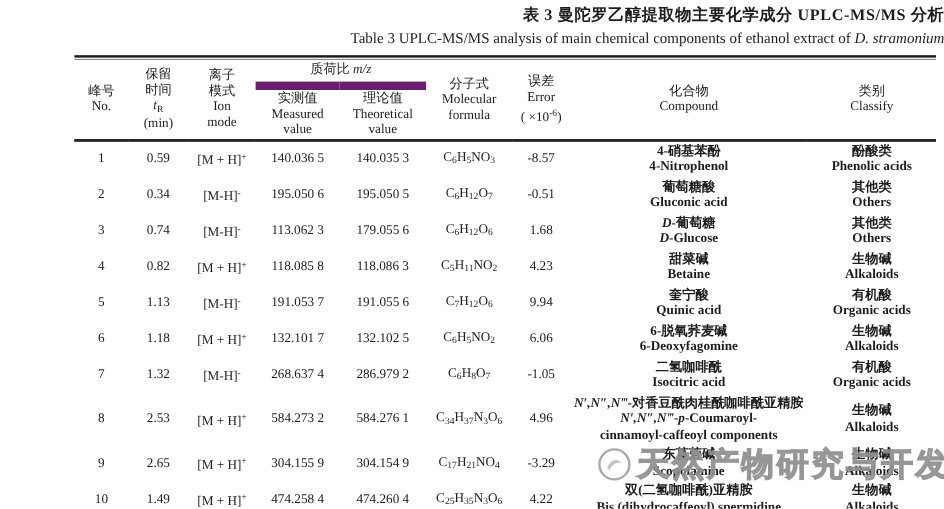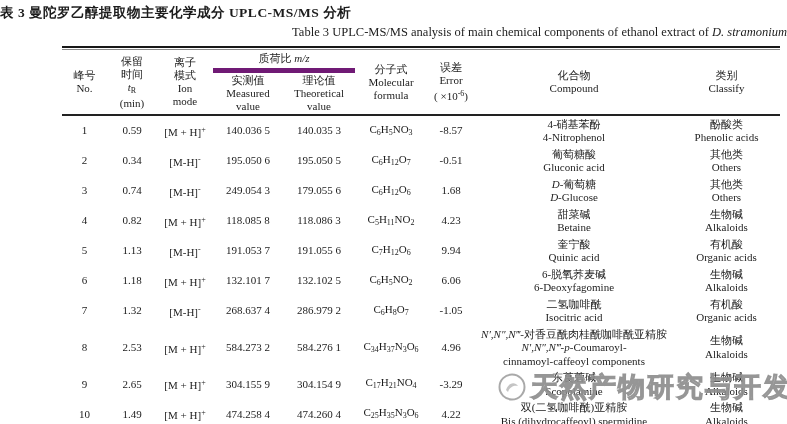--- a/index.html
+++ b/index.html
@@ -1,36 +1,36 @@
 <!DOCTYPE html>
 <html><head>
 <meta charset="utf-8">
 <style>
   * { box-sizing: border-box; }
   html,body { margin:0; padding:0; }
   body {
     width:787px; height:424px; background:#ffffff; overflow:hidden; position:relative;
     font-family:"Liberation Serif","DejaVu Serif",serif; color:#1c1c1c;
   }
-  .title-zh { text-align:left; font-size:13.5px; font-weight:bold; letter-spacing:.5px; padding-top:4px; }
+  .title-zh { text-align:right; font-size:13.5px; font-weight:bold; letter-spacing:.5px; padding-top:4px; }
   .title-en { text-align:right; font-size:12.5px; margin-top:3px; }
   .top-rule { width:718px; margin:6px 0 0 62px; height:4px;
     border-top:2px solid #181818; border-bottom:1px solid #8a8a8a; }
   table { border-collapse:collapse; table-layout:fixed; width:718px; margin-left:62px; }
   col.c-no{width:45px} col.c-rt{width:50px} col.c-ion{width:56px}
   col.c-meas{width:70px} col.c-theo{width:72px} col.c-form{width:72px}
   col.c-err{width:48px} col.c-cmp{width:198px} col.c-cls{width:107px}
   thead { border-bottom:2px solid #222; }
   th { font-weight:normal; font-size:11px; line-height:13px; text-align:center;
        vertical-align:middle; padding:1px 0; }
-  th.mz-group { border-bottom:5px solid #701a75; padding:2px 6px 3px; }
+  th.mz-group { border-bottom:7px solid #701a75; padding:2px 6px 3px; }
   td { font-size:11px; text-align:center; vertical-align:middle; padding:1.5px 0; line-height:13.5px; }
   sub { font-size:8px; vertical-align:-2px; }
   sup { font-size:8px; vertical-align:4px; }
-  .line { display:block; }
+  .line { display:block;font-weight:bold; }
   .watermark { position:absolute; left:498px; top:369px; display:flex; align-items:center;
     gap:5px; pointer-events:none; z-index:5; }
   .wm-logo { width:28px; height:28px; flex:0 0 auto; opacity:.8; }
   .wm-text { font-size:27px; font-weight:bold; letter-spacing:2px; white-space:nowrap;
     color:#cfcfcf; -webkit-text-stroke:1px #8e8e8e; opacity:.92; }
 </style>
 </head>
 <body>
 
 <div class="title-zh">表 3  曼陀罗乙醇提取物主要化学成分 UPLC-MS/MS 分析</div>
@@ -98,21 +98,21 @@
         </td>
         <td>
           <span class="line">其他类</span>
           <span class="line">Others</span>
         </td>
       </tr>
       <tr>
         <td>3</td>
         <td>0.74</td>
         <td>[M-H]<sup>-</sup></td>
-        <td>249.054 3</td>
+        <td>113.062 3</td>
         <td>179.055 6</td>
         <td>C<sub>6</sub>H<sub>12</sub>O<sub>6</sub></td>
         <td>1.68</td>
         <td>
           <span class="line"><i>D</i>-葡萄糖</span>
           <span class="line"><i>D</i>-Glucose</span>
         </td>
         <td>
           <span class="line">其他类</span>
           <span class="line">Others</span>

